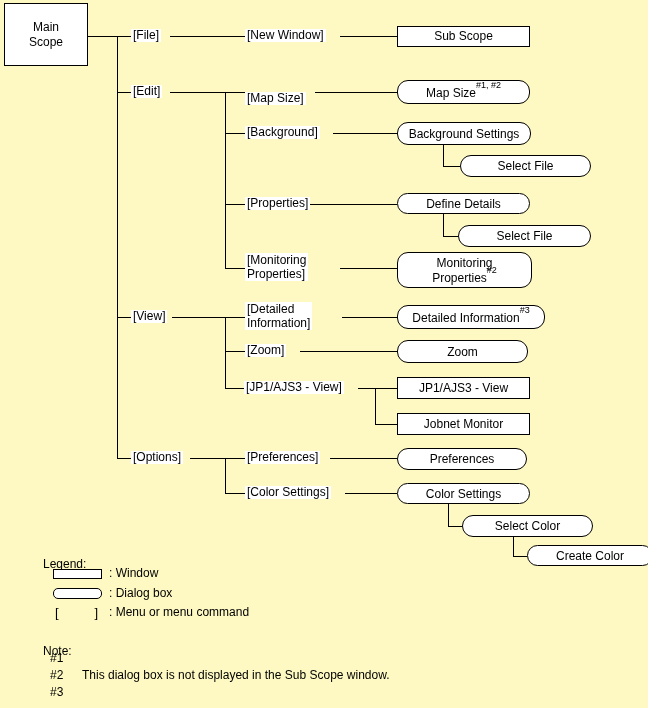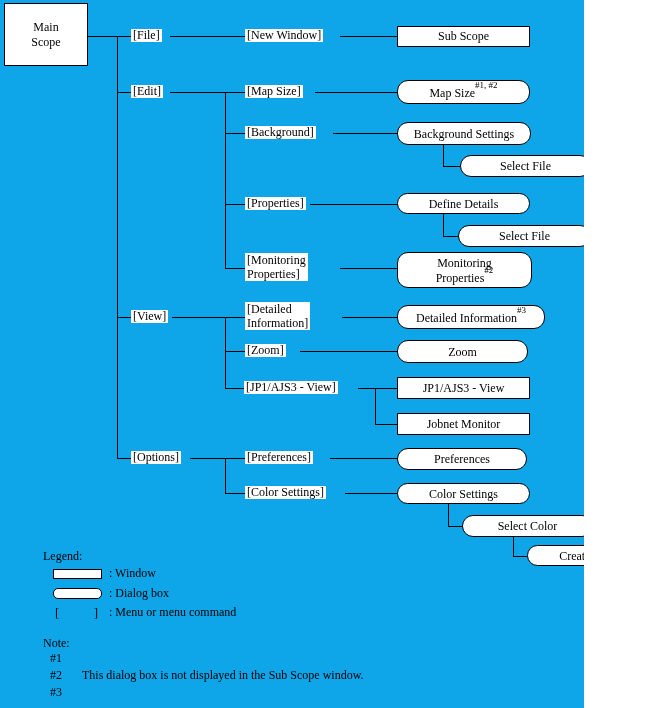--- a/index.html
+++ b/index.html
@@ -1,22 +1,22 @@
 <!DOCTYPE html>
 <html><head>
 <meta charset="utf-8">
 <style>
   * { box-sizing: border-box; margin: 0; padding: 0; }
   html, body { background: #fff; }
   .diagram {
     position: relative;
-    width: 584px;
+    width: 648px;
     height: 708px;
-    background: #0ea5e9;
-    font-family: Liberation Serif, serif;
+    background: #fef9c3;
+    font-family: Liberation Sans, sans-serif;
     color: #000;
     overflow: hidden;
   }
   .hl { position: absolute; height: 1px; background: #000; }
   .vl { position: absolute; width: 1px; background: #000; }
   .winbox {
     position: absolute;
     border: 1px solid #000;
     background: #fff;
     display: flex;
@@ -69,21 +69,21 @@
     background: #fff;
     white-space: nowrap;
     padding: 0 2px;
   }
   sup.fn {
     font-size: 9px;
     line-height: 9px;
     position: relative;
     top: -4px;
   }
-  .legend-title, .note-title { position: absolute; font-size: 12px; line-height: 13px; }
+  .legend-title, .note-title { position: absolute; font-size: 12px; line-height: 13px; margin-top: 8px; }
   .legend-text { position: absolute; font-size: 12px; line-height: 13px; white-space: nowrap; }
   .legend-winsym { position: absolute; border: 1px solid #000; background: #fff; }
   .legend-dlgsym { position: absolute; border: 1px solid #000; border-radius: 5px; background: #fff; }
   .legend-brackets {
     position: absolute;
     font-size: 13px;
     display: flex;
     justify-content: space-between;
   }
   .note-ref { position: absolute; font-size: 12px; line-height: 13px; }
@@ -142,21 +142,21 @@
     <span>Main</span>
     <span>Scope</span>
   </div>
 
   <span class="mlabel" style="left:131px;top:29px">[File]</span>
   <span class="mlabel" style="left:131px;top:85px">[Edit]</span>
   <span class="mlabel" style="left:131px;top:310px">[View]</span>
   <span class="mlabel" style="left:131px;top:451px">[Options]</span>
 
   <span class="mlabel" style="left:245px;top:29px">[New Window]</span>
-  <span class="mlabel" style="left:245px;top:85px">[Map Size]</span>
+  <span class="mlabel" style="left:245px;top:92px">[Map Size]</span>
   <span class="mlabel" style="left:245px;top:126px">[Background]</span>
   <span class="mlabel" style="left:245px;top:197px">[Properties]</span>
   <div class="mlabel2" style="left:245px;top:253px">
     <div>[Monitoring</div>
     <div>Properties]</div>
   </div>
   <div class="mlabel2" style="left:245px;top:302px">
     <div>[Detailed</div>
     <div>Information]</div>
   </div>

